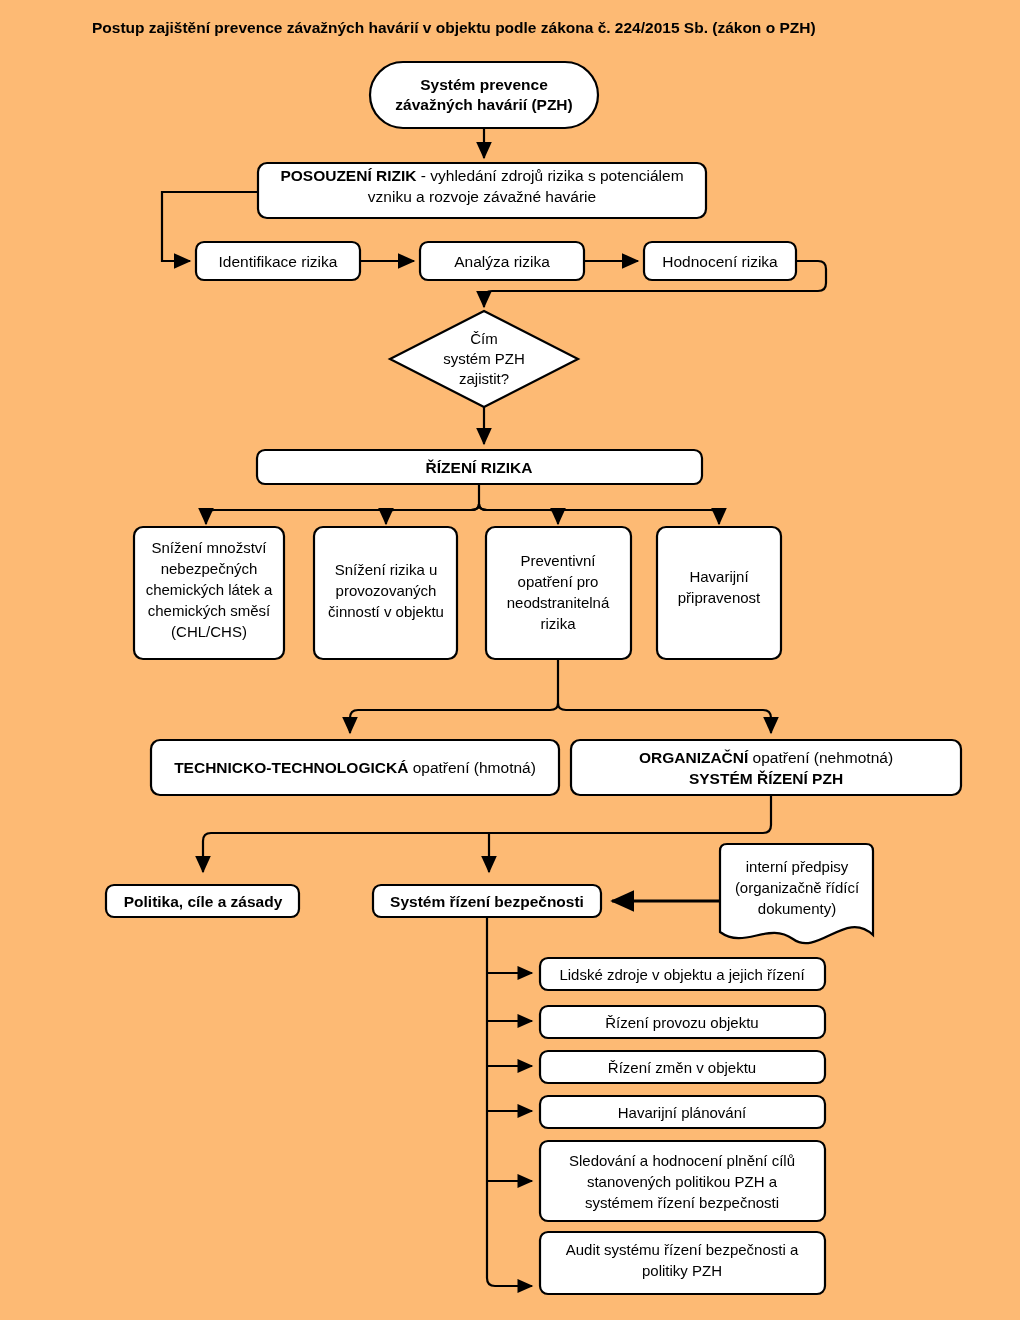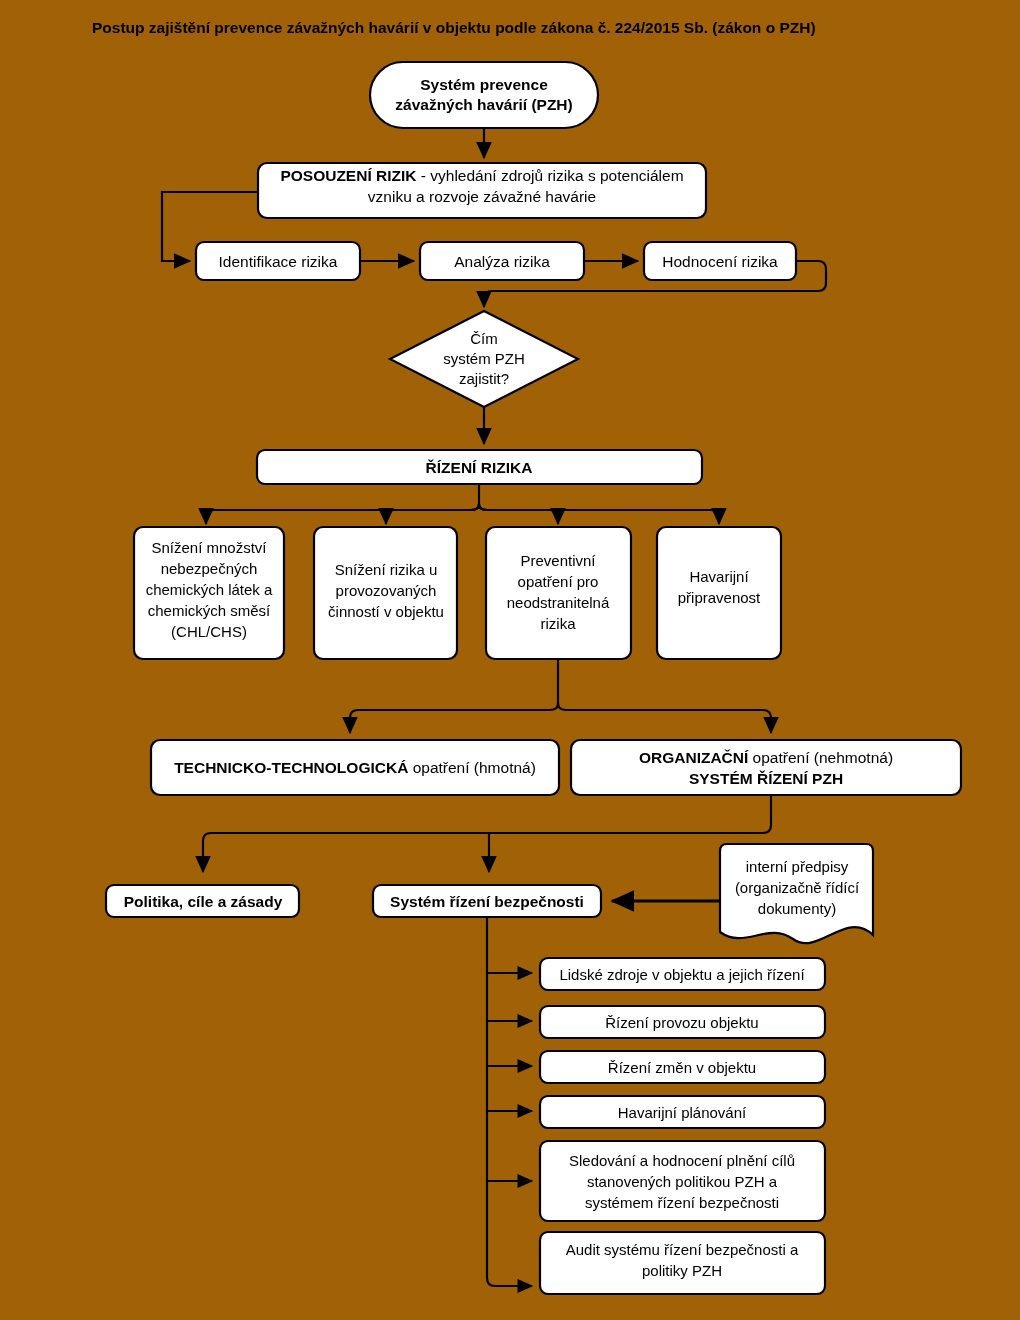--- a/index.html
+++ b/index.html
@@ -1,17 +1,17 @@
 <!DOCTYPE html>
 <html><head>
 <meta charset="utf-8">
 <style>
   html,body{margin:0;padding:0;background:#ffffff;}
   body{width:1020px;height:1320px;font-family:"Liberation Sans",sans-serif;overflow:hidden;}
-  #stage{position:relative;width:1020px;height:1320px;background:#a16207;}
+  #stage{position:relative;width:1020px;height:1320px;background:#fdba74;}
   svg{position:absolute;left:0;top:0;width:1020px;height:1320px;}
   .shape{fill:#ffffff;stroke:#000000;stroke-width:2.2;}
   .conn{fill:none;stroke:#000000;stroke-width:2.2;}
   .conn-thick{fill:none;stroke:#000000;stroke-width:3;}
   text{font-family:"Liberation Sans",sans-serif;fill:#000000;}
   .t{font-size:15.5px;}
   .t-b{font-size:15.5px;font-weight:bold;}
   .t-title{font-size:15.5px;font-weight:bold;}
   .t-sm{font-size:15px;}
   .t-dia{font-size:15px;}

